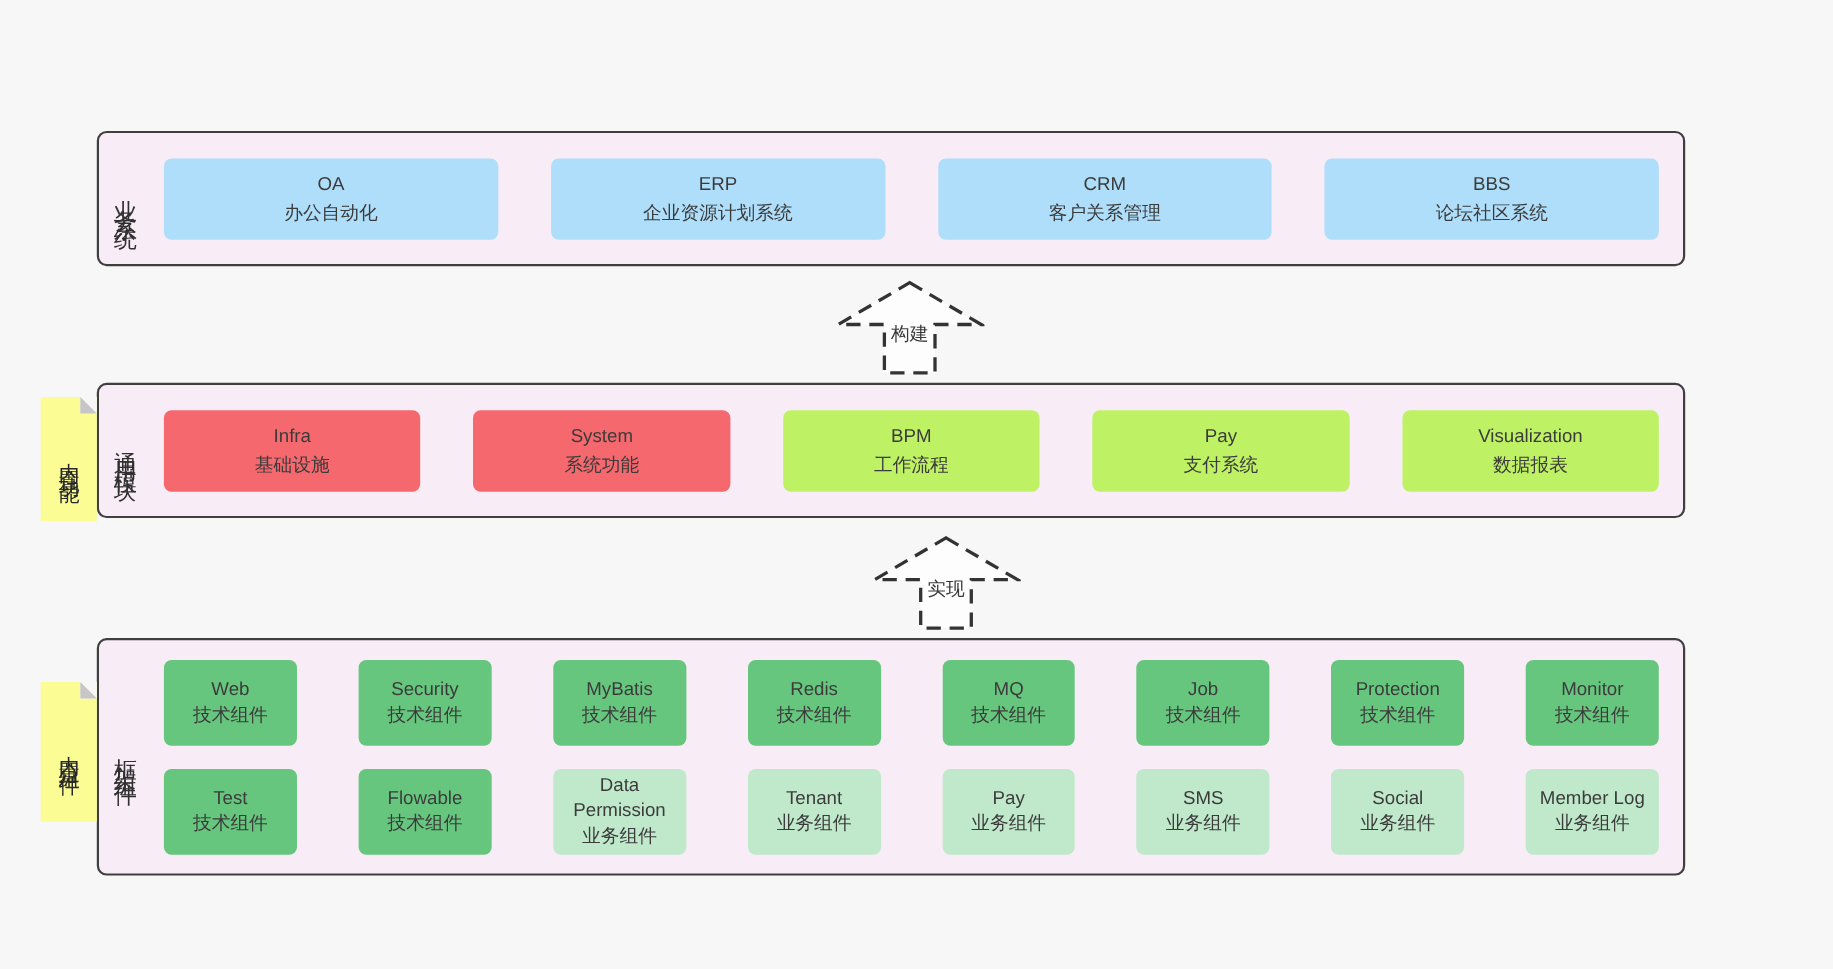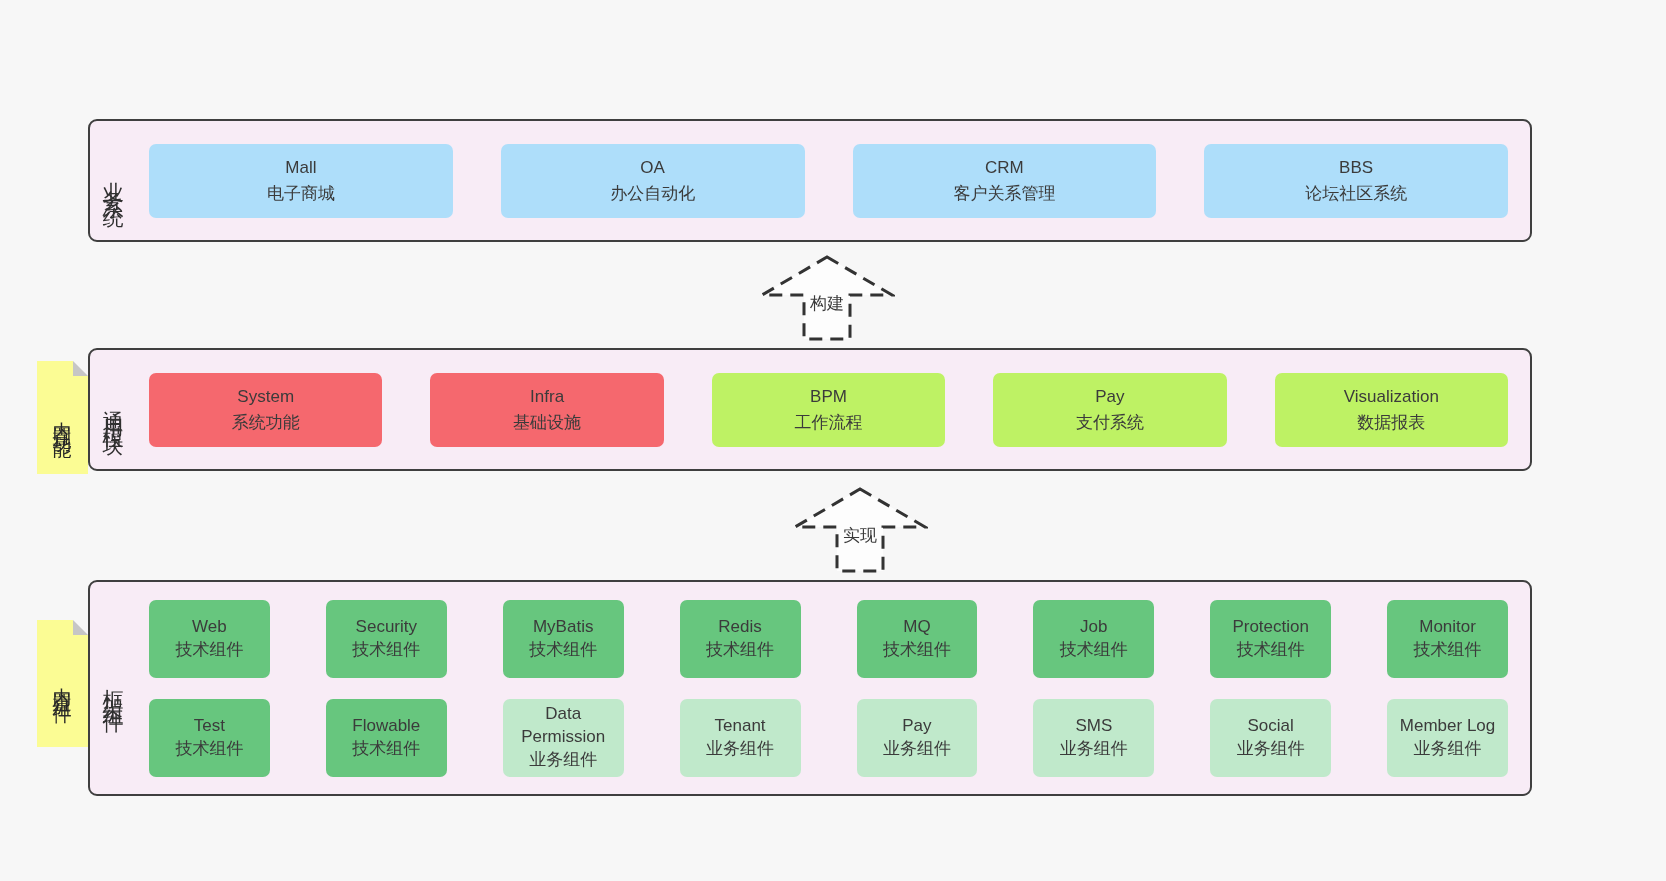--- a/index.html
+++ b/index.html
@@ -86,26 +86,26 @@
     white-space:nowrap;
   }
 </style>
 </head>
 <body>
 
 <div class="band" id="band-business">
   <div class="side-label">业务系统</div>
   <div class="boxes">
     <div class="box blue">
-      <span class="t">Mall</span>
-      <span class="s">电子商城</span>
-    </div>
-    <div class="box blue">
       <span class="t">OA</span>
       <span class="s">办公自动化</span>
+    </div>
+    <div class="box blue">
+      <span class="t">ERP</span>
+      <span class="s">企业资源计划系统</span>
     </div>
     <div class="box blue">
       <span class="t">CRM</span>
       <span class="s">客户关系管理</span>
     </div>
     <div class="box blue">
       <span class="t">BBS</span>
       <span class="s">论坛社区系统</span>
     </div>
   </div>
@@ -115,26 +115,26 @@
   <svg viewBox="0 0 136 88">
     <polygon points="68,3 133,41 91,41 91,85 45,85 45,41 3,41" fill="#fdfdfd" stroke="#333333" stroke-width="3" stroke-dasharray="13 8"></polygon>
   </svg>
   <span class="arrow-label">构建</span>
 </div>
 
 <div class="band" id="band-modules">
   <div class="side-label">通用模块</div>
   <div class="boxes">
     <div class="box red">
+      <span class="t">Infra</span>
+      <span class="s">基础设施</span>
+    </div>
+    <div class="box red">
       <span class="t">System</span>
       <span class="s">系统功能</span>
-    </div>
-    <div class="box red">
-      <span class="t">Infra</span>
-      <span class="s">基础设施</span>
     </div>
     <div class="box pink">
       <span class="t">BPM</span>
       <span class="s">工作流程</span>
     </div>
     <div class="box pink">
       <span class="t">Pay</span>
       <span class="s">支付系统</span>
     </div>
     <div class="box pink">

